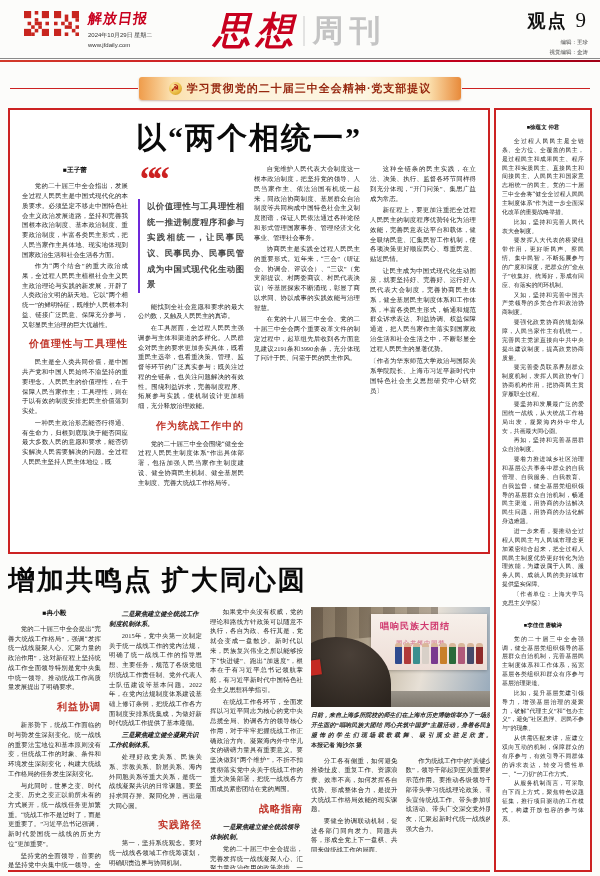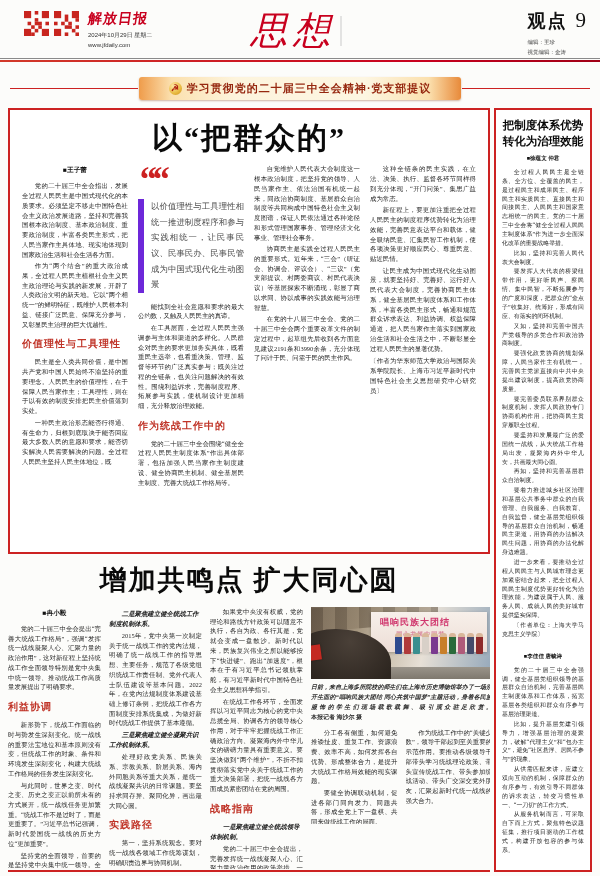--- a/index.html
+++ b/index.html
@@ -11,25 +11,25 @@
   .header{position:absolute;left:0;top:0;width:600px;height:62px;}
   .qr{position:absolute;top:11px;width:25px;height:25px;}
   .qr.q1{left:24px;}
   .qr.q2{left:54px;}
   .paper-logo{position:absolute;left:88px;top:10px;font-size:14px;font-weight:900;
     color:#c8001e;transform:skewX(-8deg);letter-spacing:1px;}
   .dateline{position:absolute;left:88px;top:30px;font-size:6px;color:#333;line-height:1.7;
     font-family:"Liberation Sans",sans-serif;}
   .masthead{position:absolute;left:50%;top:6px;transform:translateX(-50%);
     display:flex;align-items:center;white-space:nowrap;}
-  .weekly-cn{font-size:37px;font-weight:400;color:#c8001e;font-style:italic;letter-spacing:6px;}
+  .weekly-cn{font-size:37px;font-weight:700;color:#c8001e;font-style:italic;letter-spacing:6px;}
   .mast-div{width:1px;height:30px;background:#c9c9c9;margin:0 8px 0 4px;}
   .weekly-suffix{font-size:31px;font-weight:900;color:#c4c4c4;letter-spacing:6px;
     font-family:"Liberation Sans",sans-serif;}
-  .section-block{position:absolute;right:12px;top:8px;}
+  .section-block{position:absolute;right:12px;top:8px;text-align:right;}
   .section-title{font-size:18px;font-weight:700;color:#111;letter-spacing:2px;}
   .page-num{font-size:21px;font-weight:400;margin-left:8px;}
   .credits{font-size:5.5px;color:#444;line-height:1.8;margin-top:5px;
     font-family:"Liberation Sans",sans-serif;}
   .rule-dark{position:absolute;left:0;top:58px;width:600px;height:1px;background:#8a8a8a;}
   .rule-red{position:absolute;left:0;top:60px;width:600px;height:2px;
     background:linear-gradient(90deg,#d23a2a,#c8001e 70%,#a00016);}
   
   .banner-row{position:absolute;left:0;top:76px;width:600px;height:26px;}
   .banner-line{position:absolute;top:12px;height:0;border-top:1.5px solid #cc2222;}
@@ -48,48 +48,48 @@
   .main-box{position:absolute;left:8px;top:108px;width:482px;height:446px;
     border:2px solid #cc2222;background:#fff;box-sizing:border-box;
     padding:10px 12px 6px;overflow:hidden;}
   .main-title{text-align:center;font-weight:900;color:#0a0a0a;line-height:1.18;}
   .main-title .t{display:block;font-size:30px;letter-spacing:2px;}
   .main-cols{display:flex;gap:10px;margin-top:9px;height:330px;}
   .mcol{flex:1;min-width:0;overflow:hidden;}
   p.body{font-size:6.4px;line-height:1.52;text-align:justify;text-indent:2em;
     margin:0 0 2px;color:#1f1f1f;}
   .byline{font-size:6.6px;font-weight:700;text-align:center;margin:2px 0 6px;color:#111;}
-  .subhead{color:#c03428;font-weight:700;font-size:10px;text-align:left;margin:8px 0 6px;
+  .subhead{color:#c03428;font-weight:700;font-size:10px;text-align:right;margin:8px 0 6px;
     font-family:"Liberation Sans",sans-serif;letter-spacing:1px;}
   .quote-marks{display:block;color:#cc2222;font-size:36px;font-weight:900;line-height:.75;
     letter-spacing:-5px;font-style:italic;margin:2px 0 6px;}
-  .pull-quote{border-left:6px solid #6d28d9;padding-left:7px;font-size:8.4px;line-height:1.85;
-    color:#4a4a4a;text-align:justify;margin-bottom:9px;}
+  .pull-quote{border-left:2px solid #6d28d9;padding-left:7px;font-size:8.4px;line-height:1.85;
+    color:#4a4a4a;text-align:justify;margin-bottom:9px;font-weight:bold;}
   .credit{font-size:6.4px;line-height:1.52;text-align:justify;color:#1f1f1f;margin-top:3px;}
   
   .side-box{position:absolute;left:494px;top:108px;width:98px;height:764px;
     border:2px solid #cc2222;background:#fff;box-sizing:border-box;
     padding:8px 6px;overflow:hidden;}
   .sb-title{font-size:11.5px;font-weight:900;text-align:center;line-height:1.35;color:#0a0a0a;
     font-family:"Liberation Sans",sans-serif;}
   .sb-byline{font-size:5.6px;font-weight:700;text-align:center;margin:6px 0 5px;color:#111;}
   .side-box p.sp{font-size:5.9px;line-height:1.5;text-align:justify;text-indent:2em;
     margin:0 0 1px;color:#1f1f1f;}
   .sb2{margin-top:14px;}
   
   .bottom-box{position:absolute;left:8px;top:560px;width:482px;height:312px;
     box-sizing:border-box;border-bottom:2.5px solid #cc2222;overflow:hidden;padding-top:2px;}
-  .bottom-title{font-size:27px;font-weight:900;text-align:center;letter-spacing:2px;
+  .bottom-title{font-size:27px;font-weight:900;letter-spacing:2px;
     color:#0a0a0a;margin:0 0 9px;}
   .bottom-cols{display:flex;gap:8px;height:262px;}
   .bcol{width:93px;flex:none;overflow:hidden;}
   .lead-ital{font-size:6.4px;line-height:1.55;text-indent:2em;margin:2px 0;
     font-weight:700;font-style:italic;color:#1f1f1f;}
   .photo-block{width:181px;flex:none;overflow:hidden;}
-  .photo{position:relative;width:181px;height:72px;overflow:hidden;
+  .photo{position:relative;width:181px;height:100px;overflow:hidden;
     background:linear-gradient(104deg,#6e6051 0%,#a5967f 26%,#cfc5b4 46%,#e7e0d6 62%,#93a7ba 100%);}
   .ceiling{position:absolute;left:0;top:-4px;width:70%;height:34%;opacity:.55;
     background:repeating-linear-gradient(90deg,#5f5140 0 12px,#8a7a64 12px 24px);
     transform:skewY(-5deg);}
   .backdrop{position:absolute;right:3%;top:7%;width:64%;height:56%;
     background:linear-gradient(#f7f0ea,#edddd6);box-shadow:0 1px 3px rgba(0,0,0,.25);}
   .stage-banner1{position:absolute;left:8%;top:10%;font-size:9px;font-weight:900;
     color:#d0376e;letter-spacing:1px;white-space:nowrap;}
   .stage-banner2{position:absolute;left:22%;top:44%;font-size:6px;font-weight:700;
     color:#d98a9e;letter-spacing:1px;white-space:nowrap;}
@@ -147,20 +147,21 @@
     </g>
   </svg>
   <div class="paper-logo">解放日报</div>
   <div class="dateline">
     <div>2024年10月29日 星期二</div>
     <div>www.jfdaily.com</div>
   </div>
   <div class="masthead">
     <span class="weekly-cn">思想</span>
     <span class="mast-div"></span>
+    <span class="weekly-suffix">周刊</span>
   </div>
   <div class="section-block">
     <div>
       <span class="section-title">观点</span><span class="section-title page-num">9</span>
     </div>
     <div class="credits">
       <div>编辑：王珍</div>
       <div>视觉编辑：金涛</div>
     </div>
   </div>
@@ -172,21 +173,21 @@
   <div class="banner-line l"></div>
   <div class="banner-line r"></div>
   <div class="ribbon">
     <span class="emblem">☭</span>
     <span class="banner-text">学习贯彻党的二十届三中全会精神·党支部提议</span>
   </div>
 </div>
 
 <div class="main-box">
   <div class="main-title">
-    <span class="t">以“把群众的”</span>
+    <span class="t">以“两个相统一”</span>
   </div>
   <div class="main-cols">
     <div class="mcol">
       <div class="byline">■王子蕾</div>
       <p class="body">党的二十届三中全会指出，发展全过程人民民主是中国式现代化的本质要求。必须坚定不移走中国特色社会主义政治发展道路，坚持和完善我国根本政治制度、基本政治制度、重要政治制度，丰富各类民主形式，把人民当家作主具体地、现实地体现到国家政治生活和社会生活各方面。</p>
       <p class="body">作为“两个结合”的重大政治成果，全过程人民民主植根社会主义民主政治理论与实践的新发展，开辟了人类政治文明的新天地。它以“两个相统一”的鲜明特征，既维护人民根本利益、链接广泛民意、保障充分参与，又彰显民主治理的巨大优越性。</p>
       <div class="subhead">价值理性与工具理性</div>
       <p class="body">民主是全人类共同价值，是中国共产党和中国人民始终不渝坚持的重要理念。人民民主的价值理性，在于保障人民当家作主；工具理性，则在于以有效的制度安排把民主价值落到实处。</p>
       <p class="body">一种民主政治形态能否行得通、有生命力，归根到底取决于能否回应最大多数人民的意愿和要求，能否切实解决人民需要解决的问题。全过程人民民主坚持人民主体地位，既</p>
     </div>
@@ -207,24 +208,20 @@
       <p class="body">这种全链条的民主实践，在立法、决策、执行、监督各环节同样得到充分体现，“开门问策”、集思广益成为常态。</p>
       <p class="body">新征程上，要更加注重把全过程人民民主的制度程序优势转化为治理效能，完善民意表达平台和载体，健全吸纳民意、汇集民智工作机制，使各项决策更好顺应民心、尊重民意、贴近民情。</p>
       <p class="body">让民主成为中国式现代化生动图景，就要坚持好、完善好、运行好人民代表大会制度，完善协商民主体系，健全基层民主制度体系和工作体系，丰富各类民主形式，畅通和规范群众诉求表达、利益协调、权益保障通道，把人民当家作主落实到国家政治生活和社会生活之中，不断彰显全过程人民民主的显著优势。</p>
       <div class="credit">〔作者为华东师范大学政治与国际关系学院院长、上海市习近平新时代中国特色社会主义思想研究中心研究员〕</div>
     </div>
   </div>
 </div>
 
 <div class="side-box">
   <div>
-    <div class="sb-title">
-      <div>把制度体系优势</div>
-      <div>转化为治理效能</div>
-    </div>
     <div class="sb-byline">■徐蕴文 仲君</div>
     <p class="sp">全过程人民民主是全链条、全方位、全覆盖的民主，是过程民主和成果民主、程序民主和实质民主、直接民主和间接民主、人民民主和国家意志相统一的民主。党的二十届三中全会将“健全全过程人民民主制度体系”作为进一步全面深化改革的重要战略举措。</p>
     <p class="sp">比如，坚持和完善人民代表大会制度。</p>
     <p class="sp">要发挥人大代表的桥梁纽带作用，更好听民声、察民情、集中民智，不断拓展参与的广度和深度，把群众的“金点子”收集好、统筹好，形成有回应、有落实的闭环机制。</p>
     <p class="sp">又如，坚持和完善中国共产党领导的多党合作和政治协商制度。</p>
     <p class="sp">要强化政党协商的规划保障，人民当家作主有机统一，完善民主党派直接向中共中央提出建议制度，提高政党协商质量。</p>
     <p class="sp">要完善委员联系界别群众制度机制，发挥人民政协专门协商机构作用，把协商民主贯穿履职全过程。</p>
     <p class="sp">要坚持和发展最广泛的爱国统一战线，从大统战工作格局出发，凝聚海内外中华儿女，共画最大同心圆。</p>
     <p class="sp">再如，坚持和完善基层群众自治制度。</p>
     <p class="sp">要着力推进城乡社区治理和基层公共事务中群众的自我管理、自我服务、自我教育、自我监督，健全基层党组织领导的基层群众自治机制，畅通民主渠道，用协商的办法解决民生问题，用协商的办法化解身边难题。</p>

